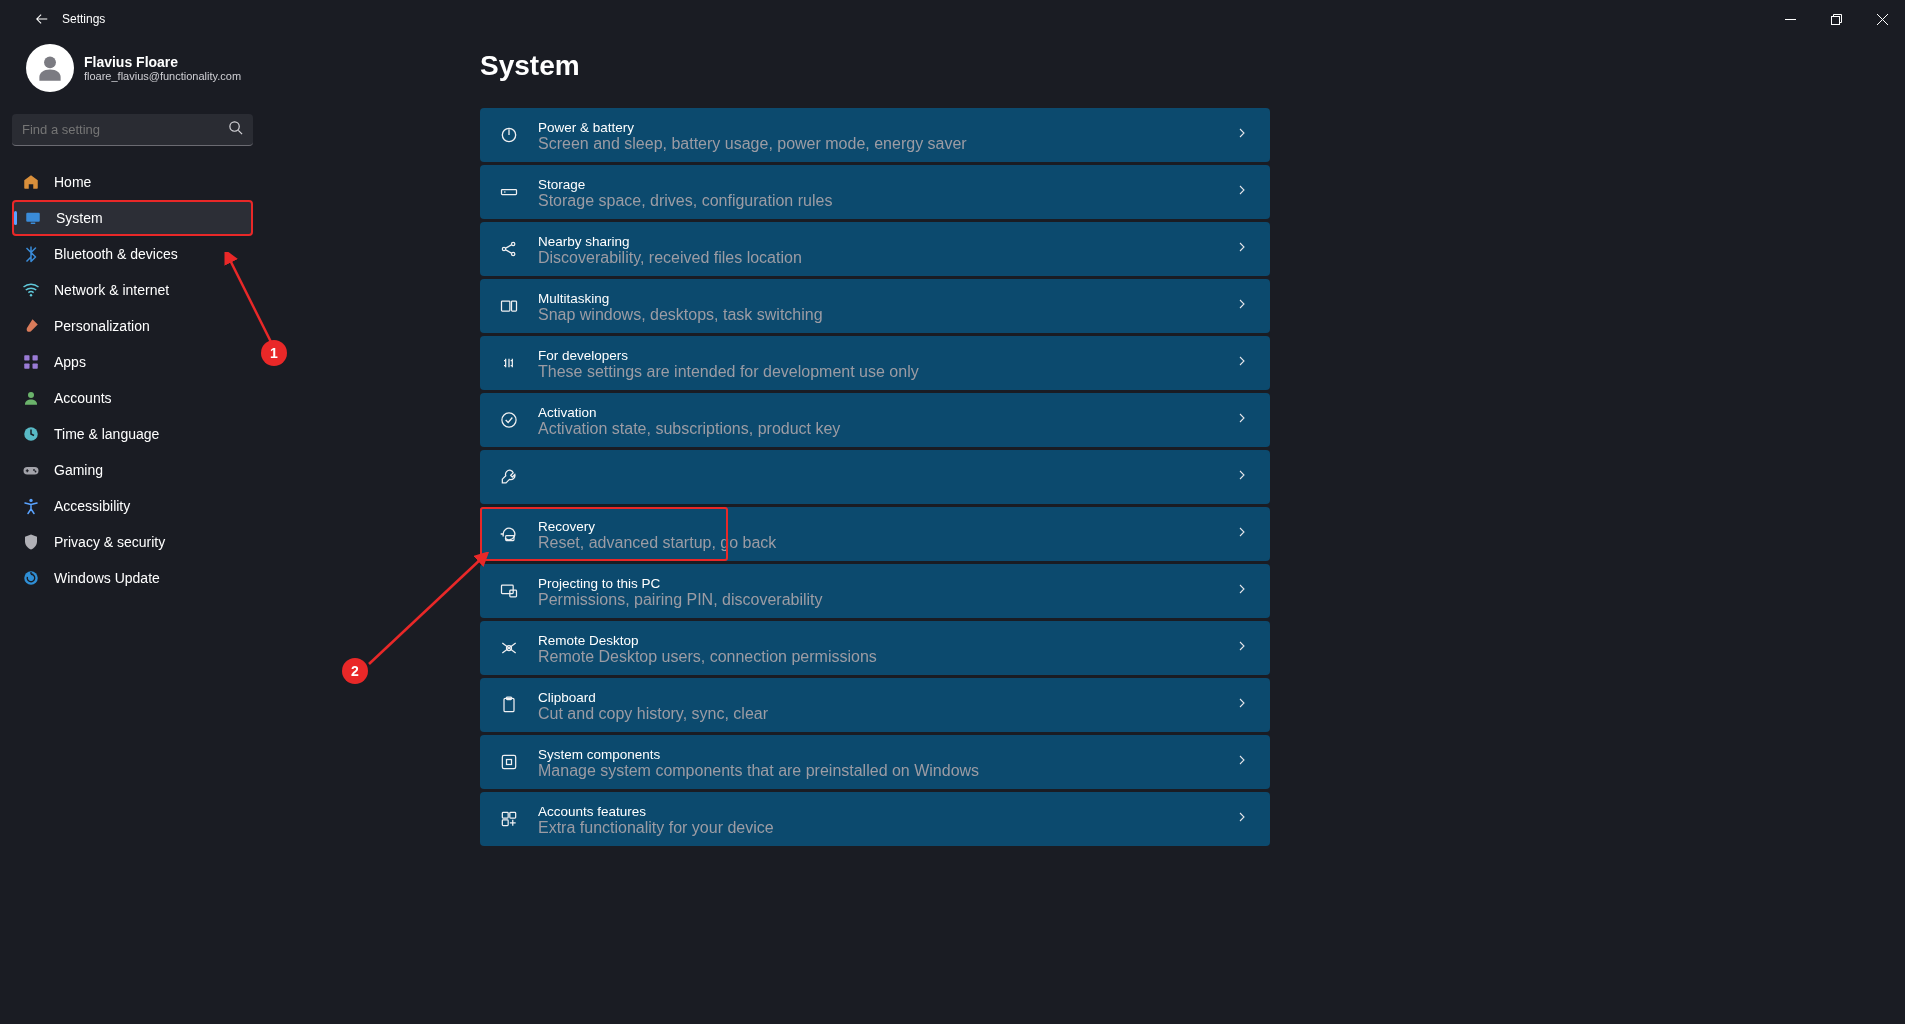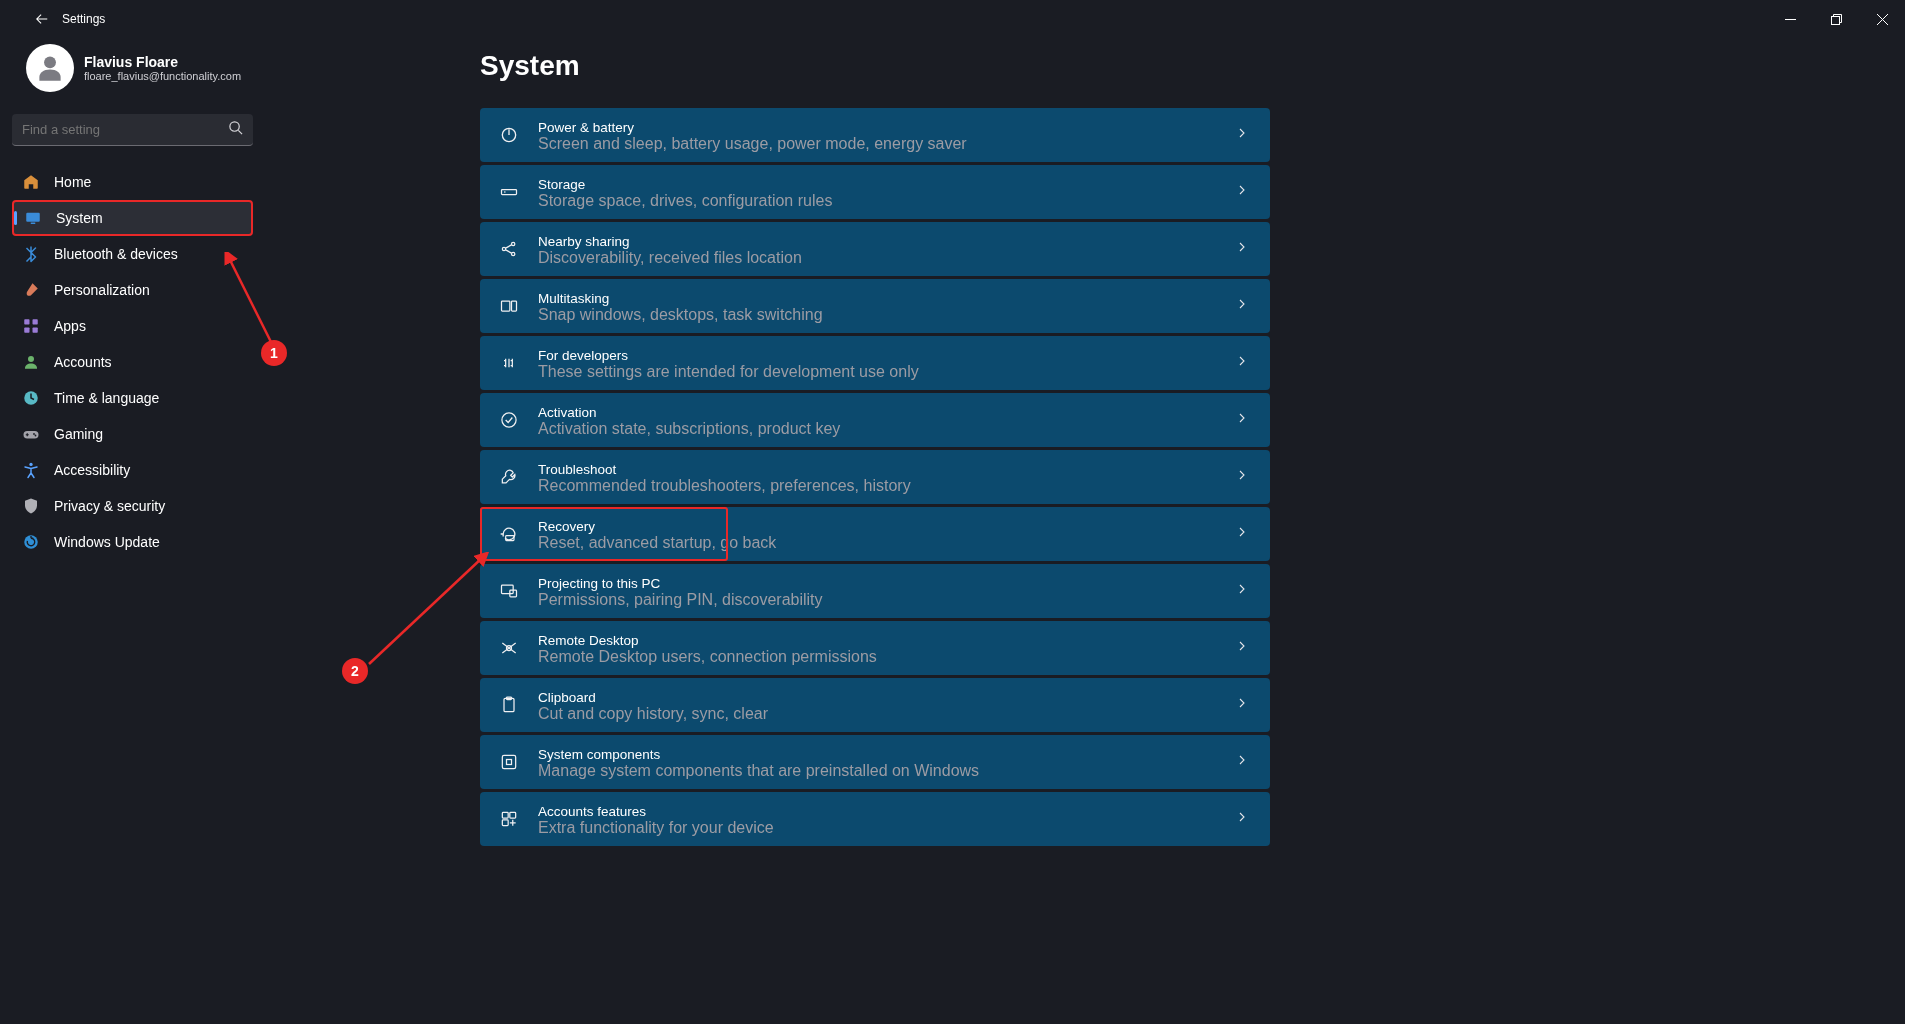--- a/index.html
+++ b/index.html
@@ -120,20 +120,28 @@
         </div>
         <div class="navitem">
           <span class="navicon" style="color:#3a8bd8">
             <svg width="18" height="18" viewBox="0 0 24 24">
               <use href="#i-bluetooth"></use>
             </svg>
           </span>
           <span>Bluetooth &amp; devices</span>
         </div>
         <div class="navitem">
+          <span class="navicon" style="color:#5fc7d8">
+            <svg width="18" height="18" viewBox="0 0 24 24">
+              <use href="#i-wifi"></use>
+            </svg>
+          </span>
+          <span>Network &amp; internet</span>
+        </div>
+        <div class="navitem">
           <span class="navicon" style="color:#d97b5a">
             <svg width="18" height="18" viewBox="0 0 24 24">
               <use href="#i-brush"></use>
             </svg>
           </span>
           <span>Personalization</span>
         </div>
         <div class="navitem">
           <span class="navicon" style="color:#9a7bd6">
             <svg width="18" height="18" viewBox="0 0 24 24">
@@ -279,24 +287,20 @@
     <span class="chev"><svg width="16" height="16" viewBox="0 0 24 24">
               <use href="#chevron"></use>
             </svg></span>
         </div>
         <div class="card">
     <span class="cicon">
             <svg width="20" height="20" viewBox="0 0 24 24">
               <use href="#c-wrench"></use>
             </svg>
           </span>
-    <div class="ctxt">
-      <div class="ct">Troubleshoot</div>
-      <div class="cd">Recommended troubleshooters, preferences, history</div>
-    </div>
     <span class="chev"><svg width="16" height="16" viewBox="0 0 24 24">
               <use href="#chevron"></use>
             </svg></span>
         </div>
         <div class="card">
     <span class="cicon">
             <svg width="20" height="20" viewBox="0 0 24 24">
               <use href="#c-recovery"></use>
             </svg>
           </span>

